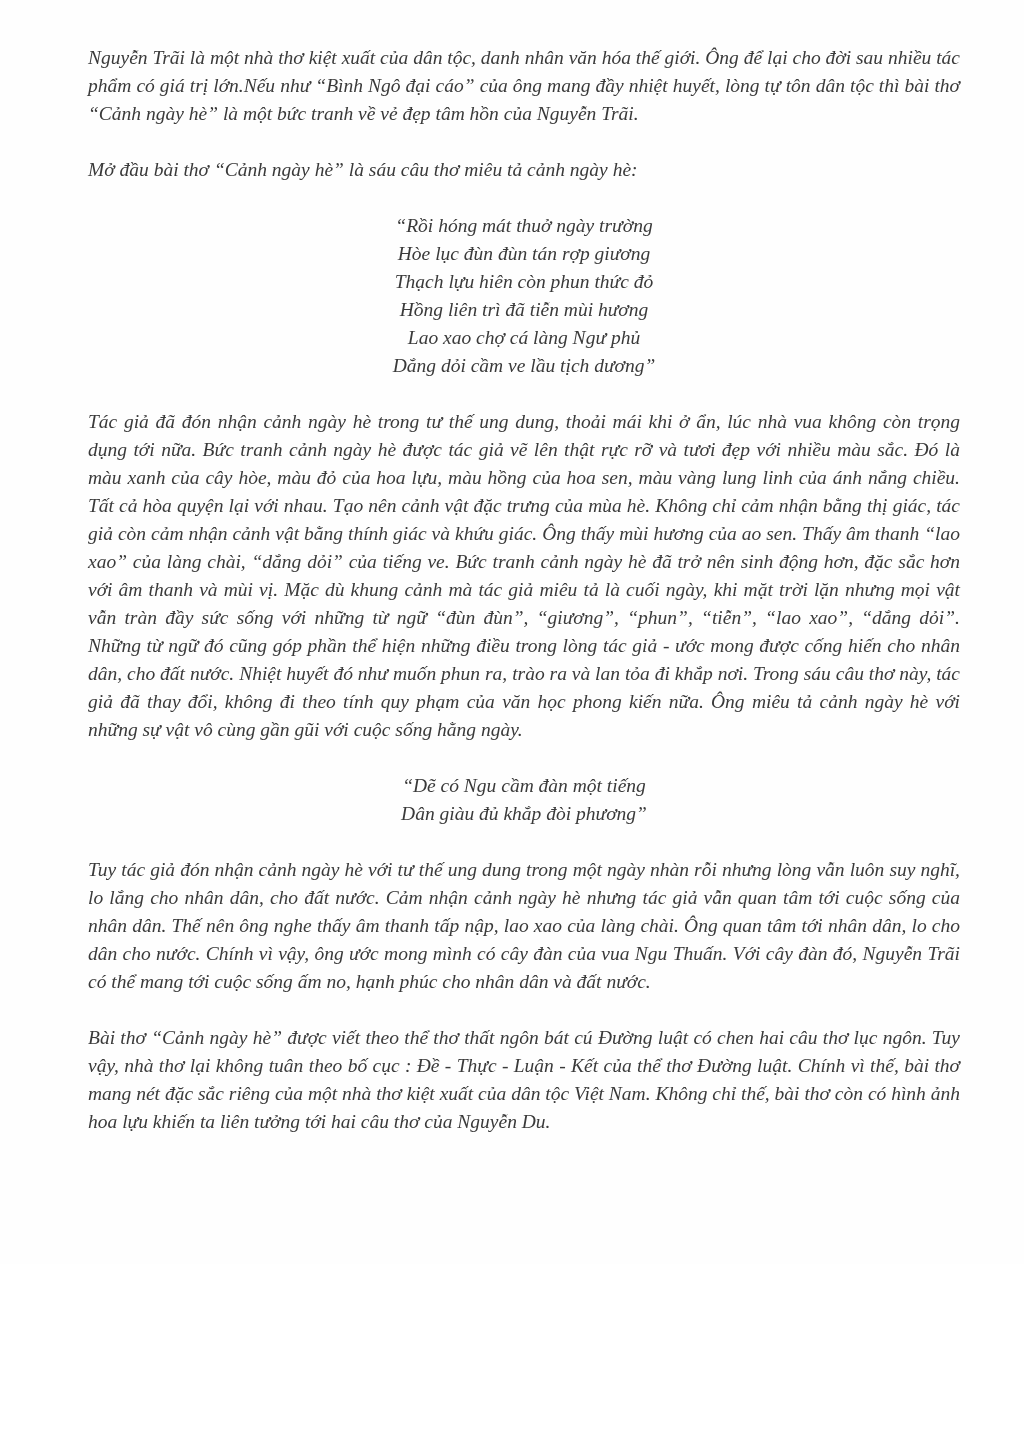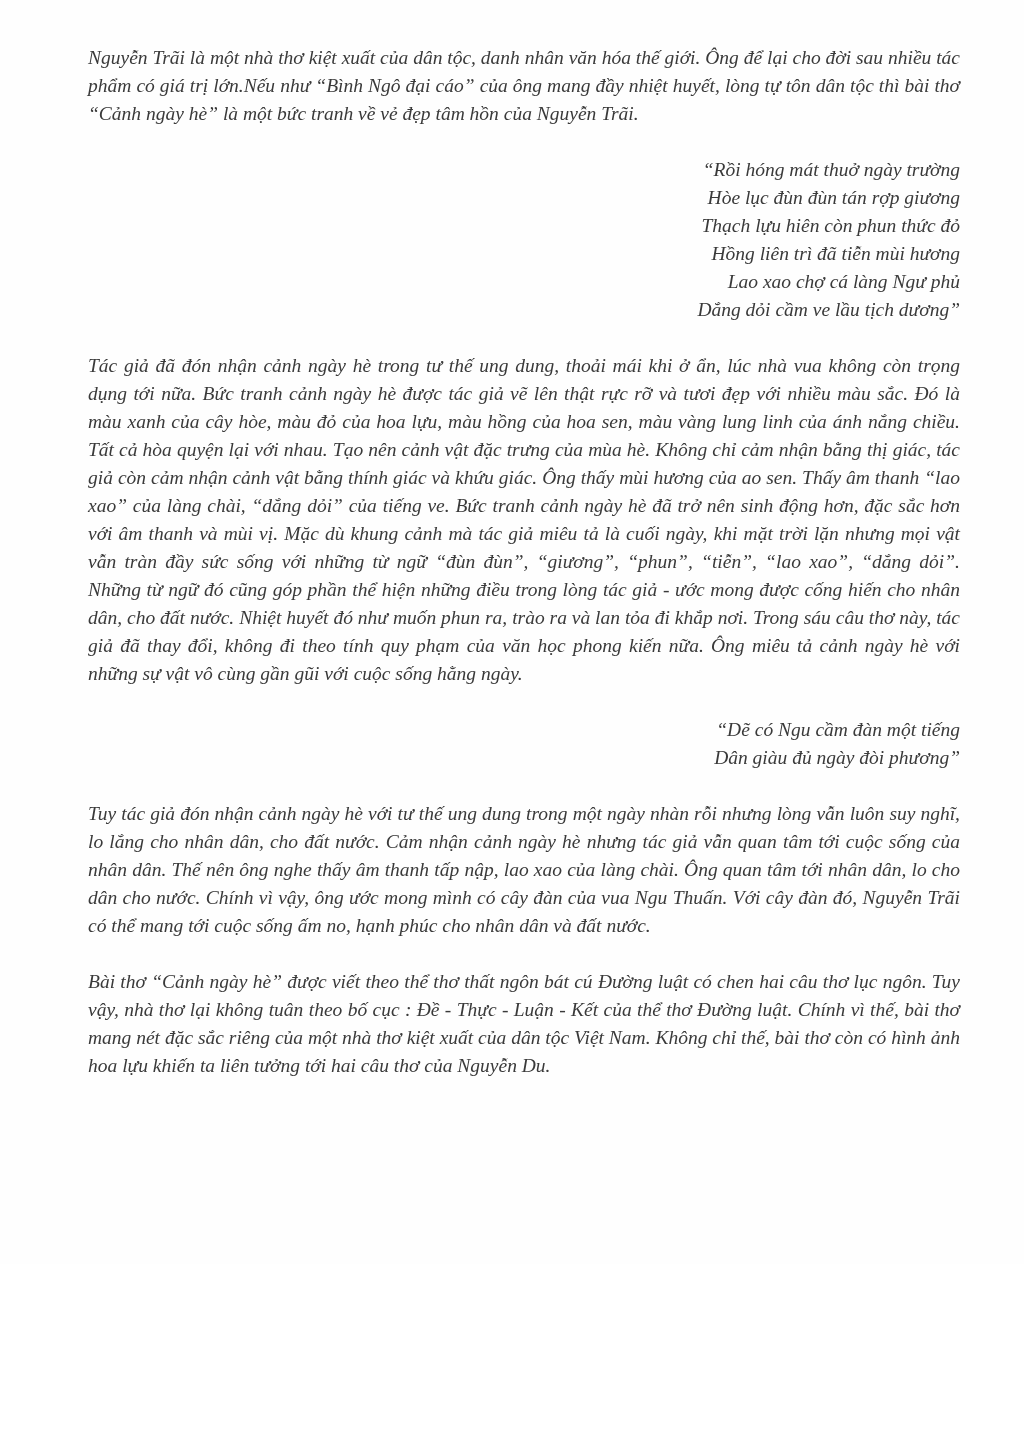--- a/index.html
+++ b/index.html
@@ -27,35 +27,36 @@
     color: #3a3a3a;
     text-align: justify;
     filter: blur(0.45px);
     -webkit-filter: blur(0.45px);
   }
   .essay p {
     margin: 0 0 28px 0;
   }
   .poem {
     white-space: pre-line;
-    text-align: right;
+    text-align: center;
     margin: 0 0 28px 0;
   }
 </style>
 </head>
 <body>
 
 <div class="page">
   <div class="essay">
     <p>Nguyễn Trãi là một nhà thơ kiệt xuất của dân tộc, danh nhân văn hóa thế giới. Ông để lại cho đời sau nhiều tác phẩm có giá trị lớn.Nếu như “Bình Ngô đại cáo” của ông mang đầy nhiệt huyết, lòng tự tôn dân tộc thì bài thơ “Cảnh ngày hè” là một bức tranh về vẻ đẹp tâm hồn của Nguyễn Trãi.</p>
+    <p>Mở đầu bài thơ “Cảnh ngày hè” là sáu câu thơ miêu tả cảnh ngày hè:</p>
     <p class="poem">“Rồi hóng mát thuở ngày trường
 Hòe lục đùn đùn tán rợp giương
 Thạch lựu hiên còn phun thức đỏ
 Hồng liên trì đã tiễn mùi hương
 Lao xao chợ cá làng Ngư phủ
 Dắng dỏi cầm ve lầu tịch dương”</p>
     <p>Tác giả đã đón nhận cảnh ngày hè trong tư thế ung dung, thoải mái khi ở ẩn, lúc nhà vua không còn trọng dụng tới nữa. Bức tranh cảnh ngày hè được tác giả vẽ lên thật rực rỡ và tươi đẹp với nhiều màu sắc. Đó là màu xanh của cây hòe, màu đỏ của hoa lựu, màu hồng của hoa sen, màu vàng lung linh của ánh nắng chiều. Tất cả hòa quyện lại với nhau. Tạo nên cảnh vật đặc trưng của mùa hè. Không chỉ cảm nhận bằng thị giác, tác giả còn cảm nhận cảnh vật bằng thính giác và khứu giác. Ông thấy mùi hương của ao sen. Thấy âm thanh “lao xao” của làng chài, “dắng dỏi” của tiếng ve. Bức tranh cảnh ngày hè đã trở nên sinh động hơn, đặc sắc hơn với âm thanh và mùi vị. Mặc dù khung cảnh mà tác giả miêu tả là cuối ngày, khi mặt trời lặn nhưng mọi vật vẫn tràn đầy sức sống với những từ ngữ “đùn đùn”, “giương”, “phun”, “tiễn”, “lao xao”, “dắng dỏi”. Những từ ngữ đó cũng góp phần thể hiện những điều trong lòng tác giả - ước mong được cống hiến cho nhân dân, cho đất nước. Nhiệt huyết đó như muốn phun ra, trào ra và lan tỏa đi khắp nơi. Trong sáu câu thơ này, tác giả đã thay đổi, không đi theo tính quy phạm của văn học phong kiến nữa. Ông miêu tả cảnh ngày hè với những sự vật vô cùng gần gũi với cuộc sống hằng ngày.</p>
     <p class="poem">“Dẽ có Ngu cầm đàn một tiếng
-Dân giàu đủ ngày đòi phương”</p>
+Dân giàu đủ khắp đòi phương”</p>
     <p>Tuy tác giả đón nhận cảnh ngày hè với tư thế ung dung trong một ngày nhàn rỗi nhưng lòng vẫn luôn suy nghĩ, lo lắng cho nhân dân, cho đất nước. Cảm nhận cảnh ngày hè nhưng tác giả vẫn quan tâm tới cuộc sống của nhân dân. Thế nên ông nghe thấy âm thanh tấp nập, lao xao của làng chài. Ông quan tâm tới nhân dân, lo cho dân cho nước. Chính vì vậy, ông ước mong mình có cây đàn của vua Ngu Thuấn. Với cây đàn đó, Nguyễn Trãi có thể mang tới cuộc sống ấm no, hạnh phúc cho nhân dân và đất nước.</p>
     <p>Bài thơ “Cảnh ngày hè” được viết theo thể thơ thất ngôn bát cú Đường luật có chen hai câu thơ lục ngôn. Tuy vậy, nhà thơ lại không tuân theo bố cục : Đề - Thực - Luận - Kết của thể thơ Đường luật. Chính vì thế, bài thơ mang nét đặc sắc riêng của một nhà thơ kiệt xuất của dân tộc Việt Nam. Không chỉ thế, bài thơ còn có hình ảnh hoa lựu khiến ta liên tưởng tới hai câu thơ của Nguyễn Du.</p>
   </div>
 </div>
 
 </body></html>

